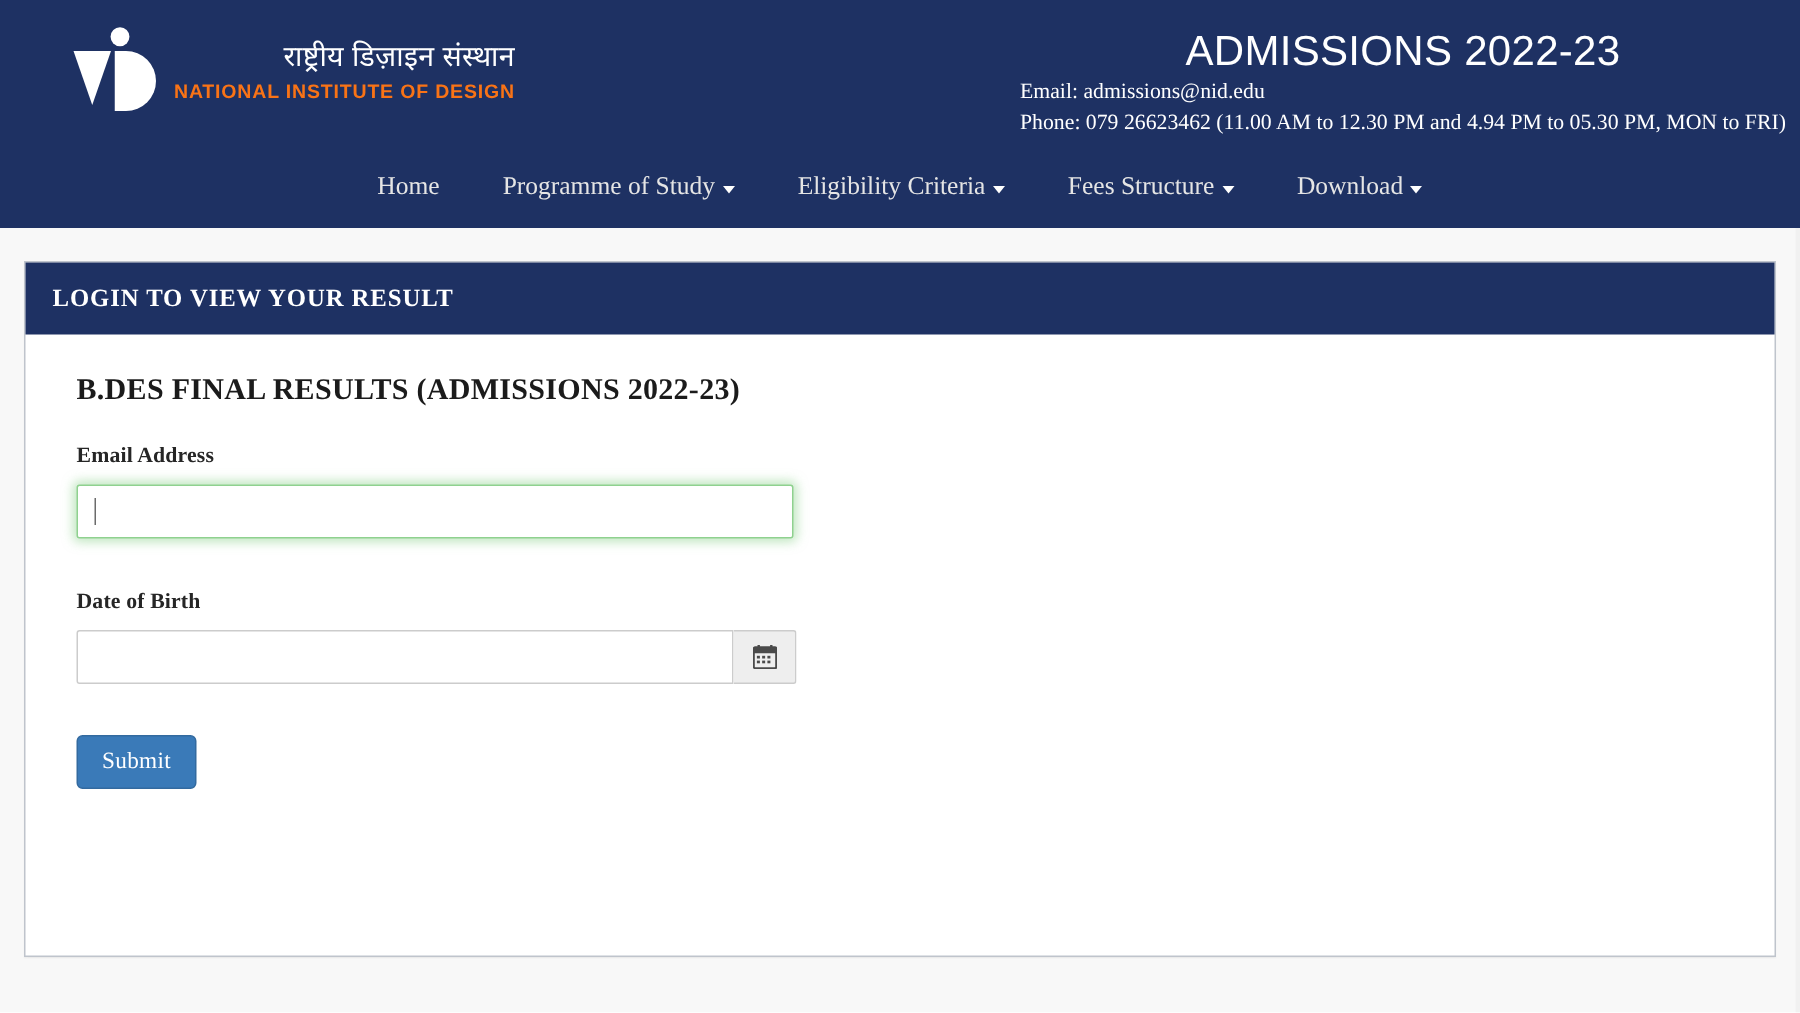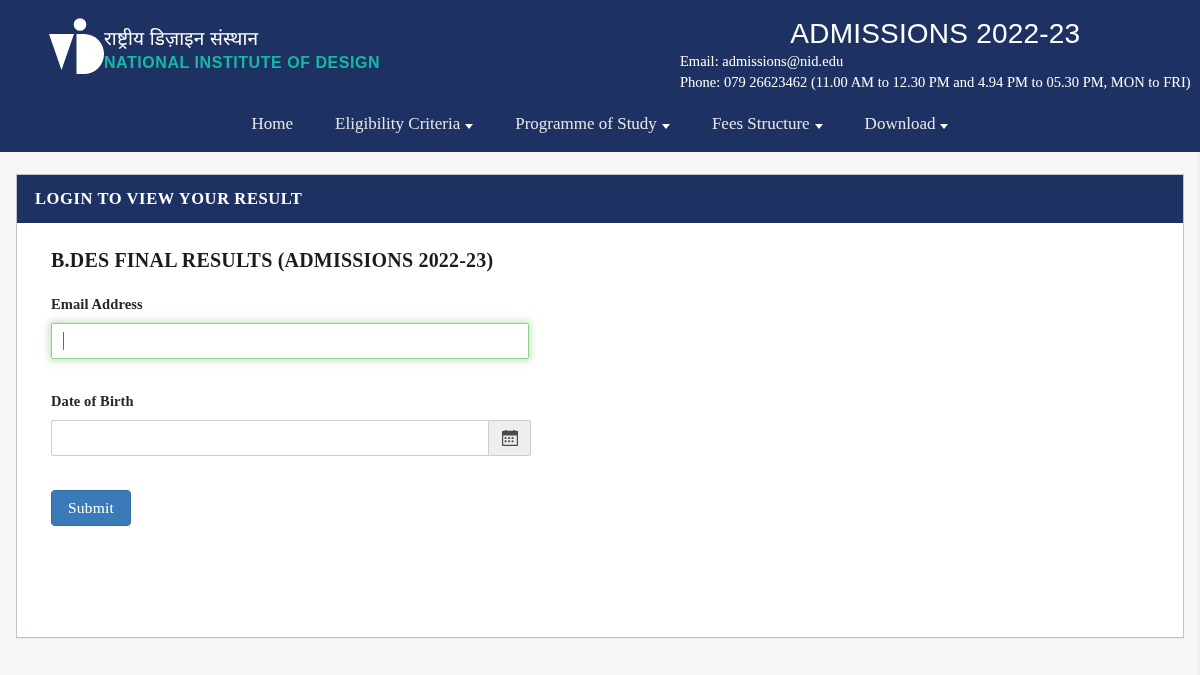--- a/index.html
+++ b/index.html
@@ -19,39 +19,41 @@
     background: #1e3163;
     color: #ffffff;
   }
 
   .brand {
     position: absolute;
     left: 48px;
     top: 18px;
     display: flex;
     align-items: flex-start;
+    gap: 12px;
+    text-align: right;
   }
   .brand-mark { width: 56px; height: 58px; display: block; flex: 0 0 auto; }
   .brand-text { padding-top: 10px; }
   .brand-hindi {
     font-family: "Liberation Sans", "DejaVu Sans", sans-serif;
     font-size: 19px;
     letter-spacing: .2px;
     line-height: 1.15;
     color: #fff;
     white-space: nowrap;
   }
   .brand-en {
     font-family: "Liberation Sans", "DejaVu Sans", sans-serif;
-    font-size: 16px;
+    font-size: 13px;
     font-weight: 700;
     letter-spacing: .55px;
     line-height: 1.3;
     margin-top: 3px;
-    color: #14b8a6;
+    color: #f97316;
     white-space: nowrap;
   }
 
   .admissions-block {
     position: absolute;
     left: 680px;
     top: 16px;
     color: #fff;
   }
   .admissions-title {
@@ -248,25 +250,25 @@
     <div class="admissions-title">ADMISSIONS 2022-23</div>
     <div class="contact-line">Email: admissions@nid.edu</div>
     <div class="contact-line">Phone: 079 26623462 (11.00 AM to 12.30 PM and 4.94 PM to 05.30 PM, MON to FRI)</div>
   </div>
 
   <nav class="main-nav">
     <span class="nav-item">
       <span>Home</span>
     </span>
     <span class="nav-item">
+      <span>Programme of Study</span>
+      <i class="caret"></i>
+    </span>
+    <span class="nav-item">
       <span>Eligibility Criteria</span>
-      <i class="caret"></i>
-    </span>
-    <span class="nav-item">
-      <span>Programme of Study</span>
       <i class="caret"></i>
     </span>
     <span class="nav-item">
       <span>Fees Structure</span>
       <i class="caret"></i>
     </span>
     <span class="nav-item">
       <span>Download</span>
       <i class="caret"></i>
     </span>

